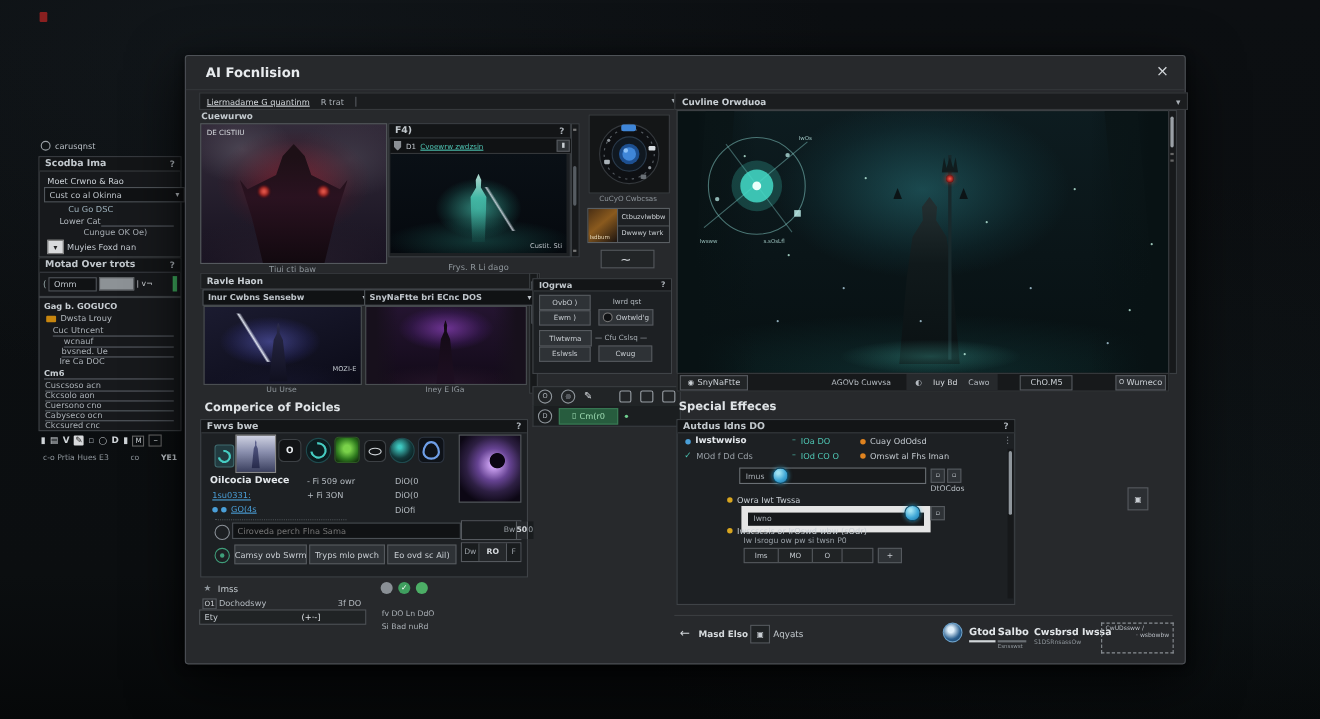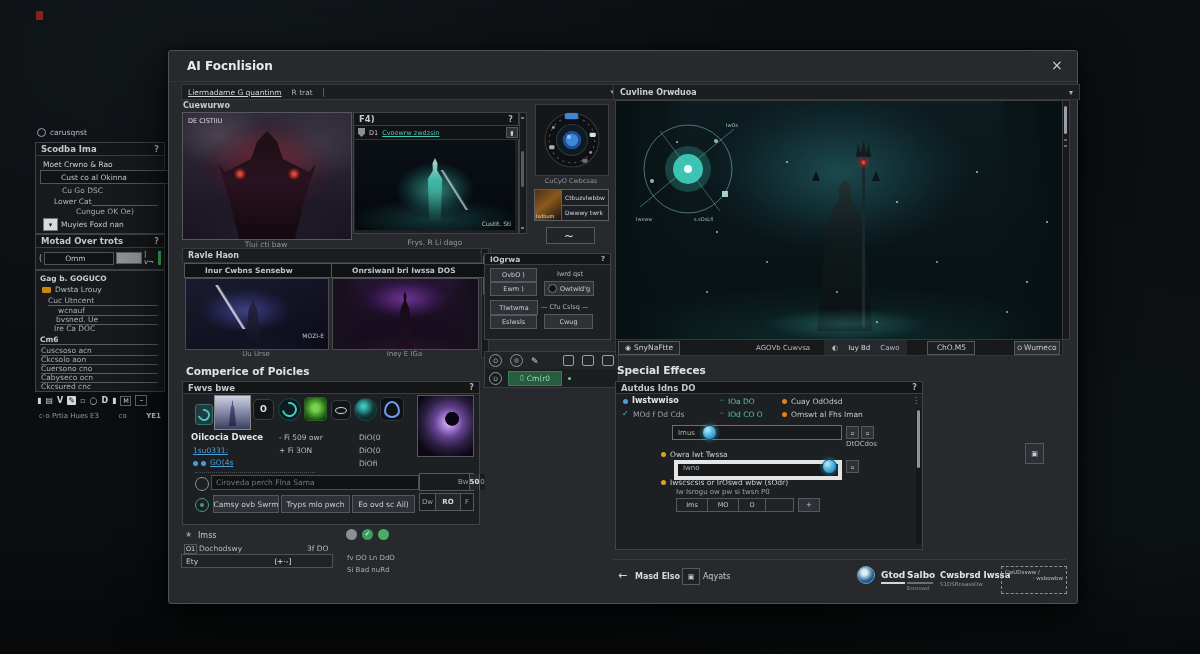--- a/index.html
+++ b/index.html
@@ -10,21 +10,21 @@
       radial-gradient(800px 480px at 88% 72%, rgba(18,30,34,.30), transparent 65%),
       linear-gradient(180deg,#0c0f12 0%, #0b0e10 80%, #060809 100%);}
   .abs{position:absolute;}
   .dlg{background:#27292c;border:1px solid #4e5257;border-radius:3px;
        box-shadow:0 14px 50px rgba(0,0,0,.8), 0 2px 8px rgba(0,0,0,.6);}
   .panel{background:#1d2023;border:1px solid #3f4347;}
   .phead{background:#131517;border-bottom:1px solid #3a3e42;color:#c2c8cd;
          font-size:8.5px;font-weight:bold;display:flex;align-items:center;
          justify-content:space-between;padding:0 5px;height:12px;}
   .dd{background:#101214;border:1px solid #50555a;color:#bfc5cb;font-size:7.5px;
-      display:flex;align-items:center;justify-content:space-between;padding:0 20px;}
+      display:flex;align-items:center;justify-content:space-between;padding:0 4px;}
   .btn{background:#2e3236;border:1px solid #55595e;color:#c9ced3;font-size:7.5px;
        display:flex;align-items:center;justify-content:center;cursor:pointer;white-space:nowrap;}
   .cap{color:#8f969c;font-size:7.5px;text-align:center;}
   .hlp{color:#aeb4ba;font-size:8px;font-weight:bold;}
   .lnk{color:#4a9fd8;text-decoration:underline;}
   .teal{color:#4fc6b4;}
   .odot{width:5px;height:5px;border-radius:50%;background:#e0831f;display:inline-block;}
   .bdot{width:5px;height:5px;border-radius:50%;background:#4a9fd8;display:inline-block;}
   .knob{width:13px;height:13px;border-radius:50%;
         background:radial-gradient(circle at 35% 30%, #9fe2f2 10%, #3fa7d6 55%, #1d6e9e 100%);
@@ -250,21 +250,21 @@
       <span style="font-size:7px;">▾</span>
     </div>
     <div class="abs img-knight" style="left:16px;top:227px;width:142px;height:70px;border:1px solid #4a4e52;overflow:hidden;">
       <div class="abs slash" style="left:10px;top:6px;width:70px;height:44px;"></div>
       <div class="abs sorc-fig" style="left:52px;top:14px;width:30px;height:54px;background:linear-gradient(180deg,#2a2a4a,#10101f);"></div>
       <span class="abs" style="right:4px;bottom:10px;font-size:6px;color:#c3c9cf;">MOZI-E</span>
     </div>
     <div class="abs cap" style="left:16px;top:299px;width:142px;font-size:7px;">Uu Urse</div>
 
     <div class="abs dd" style="left:162px;top:212px;width:147px;height:13px;">
-      <span style="font-weight:bold;">Onrsiwanl bri Iwssa DOS</span>
+      <span style="font-weight:bold;">SnyNaFtte bri ECnc DOS</span>
       <span style="font-size:7px;">▾</span>
     </div>
     <div class="abs img-sorc" style="left:163px;top:227px;width:145px;height:70px;border:1px solid #4a4e52;overflow:hidden;">
       <div class="abs sorc-fig" style="left:57px;top:12px;width:30px;height:58px;"></div>
     </div>
     <div class="abs cap" style="left:163px;top:299px;width:145px;font-size:7px;">Iney E IGa</div>
 
     <div class="abs" style="left:17px;top:314px;font-size:10.5px;font-weight:bold;color:#dfe3e6;">Comperice of Poicles</div>
     <div class="abs panel" style="left:13px;top:330px;width:296px;height:142px;">
       <div class="phead" style="height:11px;">
@@ -466,21 +466,21 @@
       <div class="abs" style="left:56px;top:43px;width:168px;height:13px;background:#17191b;border:1px solid #6a6f74;display:flex;align-items:center;">
         <span style="font-size:7px;color:#aab0b6;padding-left:5px;">Imus</span>
       </div>
       <span class="abs knob" style="left:86px;top:43px;"></span>
       <span class="abs btn" style="left:230px;top:44px;width:11px;height:11px;font-size:6px;">▫</span>
       <span class="abs btn" style="left:245px;top:44px;width:11px;height:11px;font-size:6px;">▫</span>
       <span class="abs" style="left:230px;top:58px;font-size:7px;color:#b5bbc1;">DtOCdos</span>
 
       <span class="abs odot" style="left:45px;top:70px;background:#d8a51f;"></span>
       <span class="abs" style="left:54px;top:68px;font-size:7.5px;color:#c8ced4;">Owra Iwt Twssa</span>
-      <div class="abs" style="left:58px;top:78px;width:160px;height:12px;background:#17191b;border:4px solid #e5e5e5;display:flex;">
+      <div class="abs" style="left:58px;top:78px;width:160px;height:12px;background:#17191b;border:6px solid #e5e5e5;display:flex;align-items:center;">
         <span style="font-size:7px;color:#aab0b6;padding-left:5px;">Iwno</span>
       </div>
       <span class="abs knob" style="left:206px;top:77px;"></span>
       <span class="abs btn" style="left:230px;top:78px;width:11px;height:11px;font-size:6px;">▫</span>
 
       <span class="abs odot" style="left:45px;top:98px;background:#d8a51f;"></span>
       <span class="abs" style="left:54px;top:96px;font-size:7.5px;color:#c8ced4;">Iwscscsis or IrOswd wbw (sOdr)</span>
       <span class="abs" style="left:60px;top:106px;font-size:7px;color:#9aa1a8;">Iw Isrogu ow pw si twsn P0</span>
       <div class="abs" style="left:60px;top:116px;width:116px;height:12px;border:1px solid #55595e;display:flex;font-size:6.5px;color:#c3c9cf;background:#202325;">
         <span class="seg" style="width:30px;">Ims</span>

